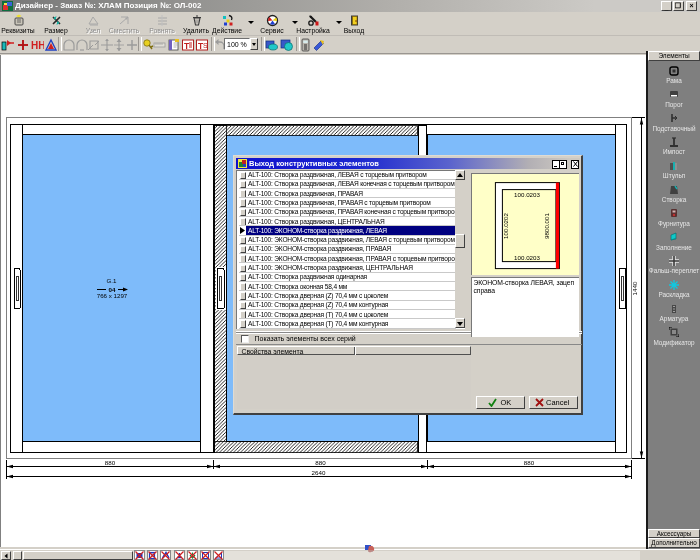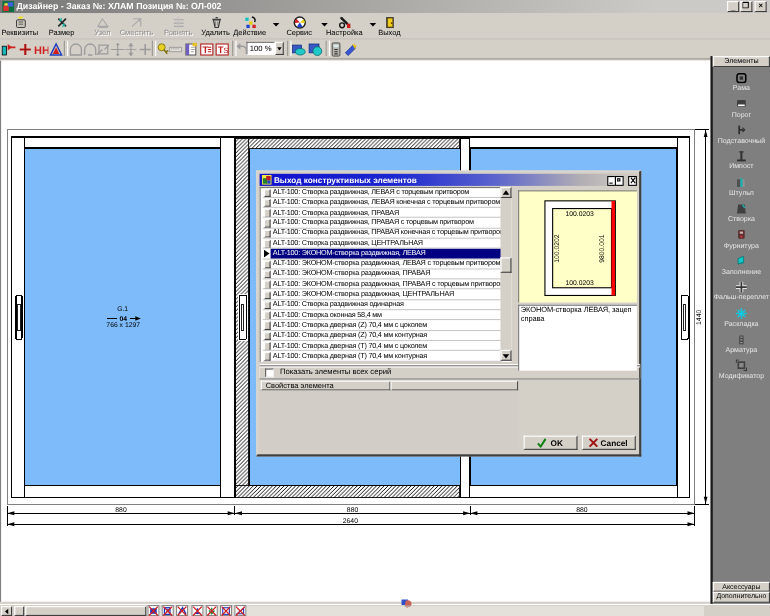--- a/index.html
+++ b/index.html
@@ -55,21 +55,21 @@
   border-top:1px solid #fff;border-left:1px solid #fff;border-right:1px solid #505050;border-bottom:1px solid #505050;
   font-size:6.8px;color:#000;}
 .pbody{position:absolute;left:2.5px;top:199px;width:234px;height:54px;background:#d2cec7;}
 .preview{position:absolute;left:236.5px;top:16.5px;width:108px;height:102px;background:#ffffc8;
   border-top:1.2px solid #787878;border-left:1.2px solid #787878;box-sizing:border-box;}
 .dtext{position:absolute;left:236.5px;top:120.5px;width:108px;height:60.5px;background:#fff;
   border-top:1.2px solid #787878;border-left:1.2px solid #787878;box-sizing:border-box;
   font-size:6.8px;color:#000;padding:1.5px 2px;line-height:8px;letter-spacing:-0.1px;}
 .okbtn{position:absolute;top:239.5px;width:49px;height:13px;background:#d4d0c8;
   border-top:1.2px solid #fff;border-left:1.2px solid #fff;border-right:1.5px solid #404040;border-bottom:1.5px solid #404040;
-  box-sizing:border-box;font-size:7.5px;color:#000;font-weight:bold;}
+  box-sizing:border-box;font-size:7.5px;color:#000;}
 </style></head>
 <body>
 <div class="abs titlebar">
 <svg class="abs" style="left:2px;top:1px" width="11" height="10">
       <rect width="11" height="10" fill="#0d6e3f"></rect>
       <rect x="1" y="4" width="5" height="5" fill="#e03030"></rect>
       <rect x="5" y="1" width="5" height="4" fill="#3a62d8"></rect>
       <rect x="2" y="2" width="3" height="2" fill="#f2e24a"></rect>
     </svg>
 <span class="abs titletxt">Дизайнер  -  Заказ №: ХЛАМ Позиция №: ОЛ-002</span>

